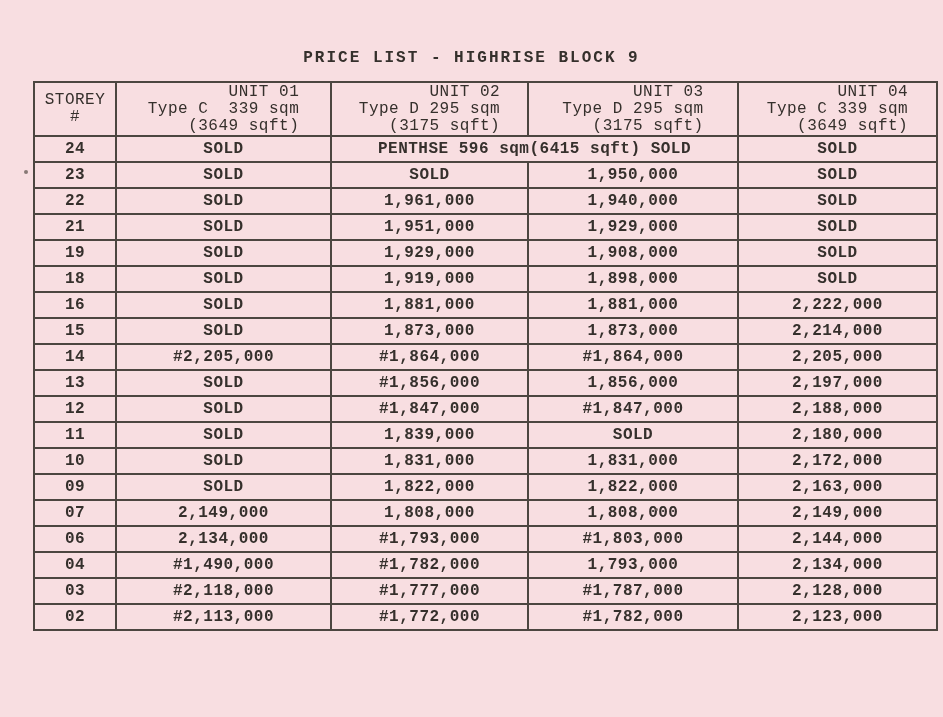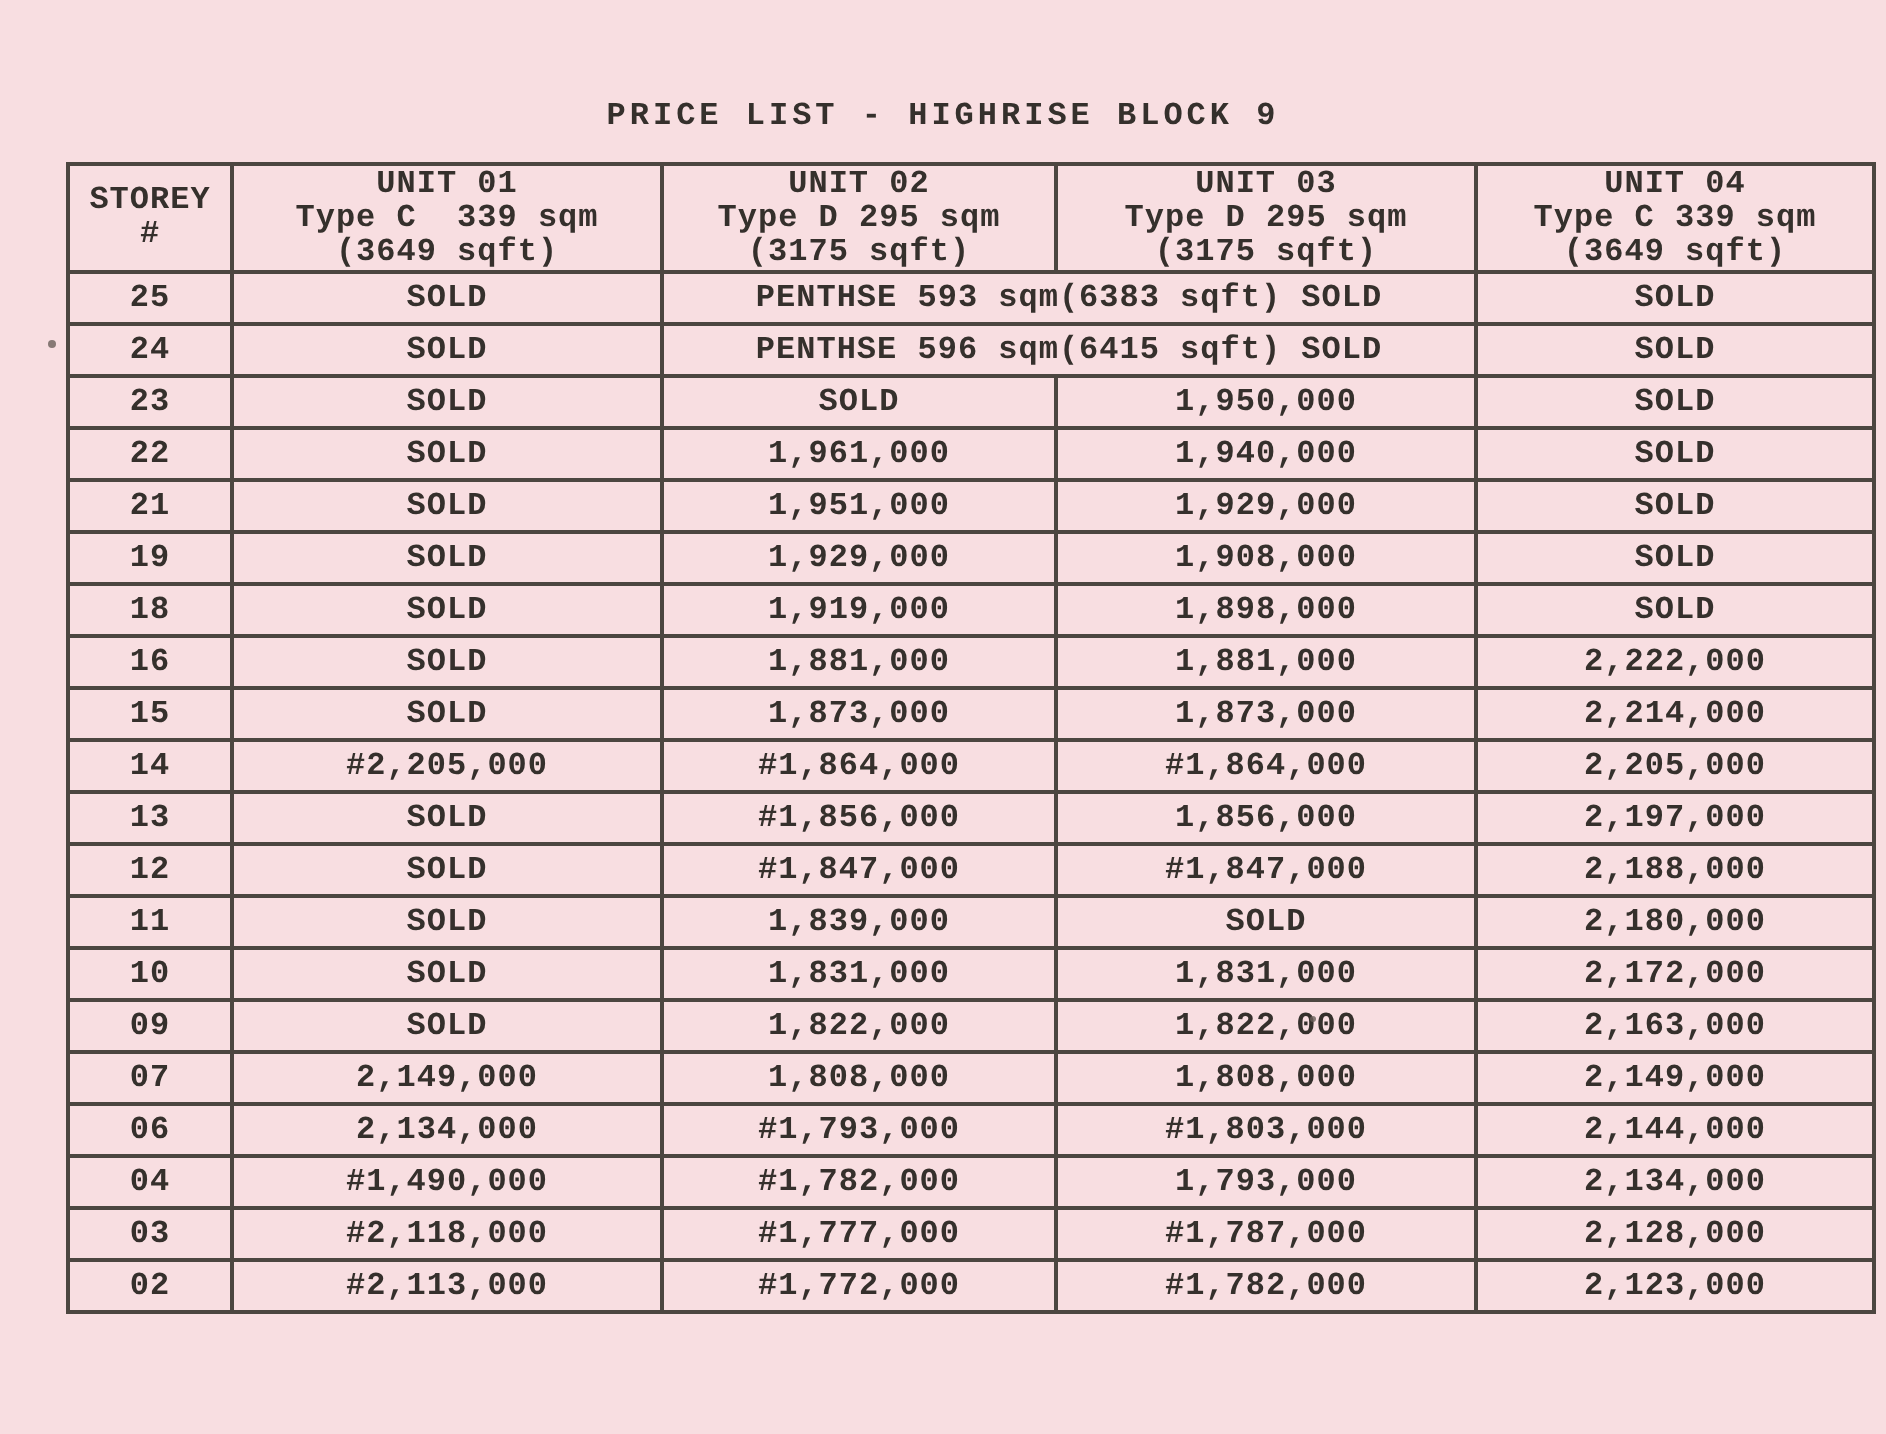--- a/index.html
+++ b/index.html
@@ -29,22 +29,22 @@
     width:905px;
     font-size:16px;font-weight:bold;
     letter-spacing:0.5px;
   }
   table.pricelist th, table.pricelist td{
     border:2px solid var(--line);
     padding:0;
     vertical-align:middle;
     overflow:hidden;
   }
-  thead th{height:52px;text-align:center;font-weight:bold;}
-  thead .hdr{display:inline-block;text-align:center;line-height:17px;}
+  thead th{height:52px;text-align:center;font-weight:normal;}
+  thead .hdr{display:inline-block;text-align:right;line-height:17px;}
   thead th.storey-th .hdr{text-align:center;}
   thead .hdr div{white-space:pre;}
   tbody td{height:22px;text-align:center;white-space:pre;}
   tbody tr{height:26px;}
   .speck{
     position:absolute;width:4px;height:4px;border-radius:50%;
     background:#6a5f5a;opacity:.8;
   }
   .speck-a{left:24px;top:127px;}
   .speck-b{left:655px;top:465px;width:3px;height:3px;}
@@ -67,26 +67,20 @@
       <tr id="header-row">
           <th class="storey-th"><div class="hdr"><div>STOREY</div><div>#</div></div></th>
           <th><div class="hdr"><div>UNIT 01</div><div>Type C  339 sqm</div><div>(3649 sqft)</div></div></th>
           <th><div class="hdr"><div>UNIT 02</div><div>Type D 295 sqm</div><div>(3175 sqft)</div></div></th>
           <th><div class="hdr"><div>UNIT 03</div><div>Type D 295 sqm</div><div>(3175 sqft)</div></div></th>
           <th><div class="hdr"><div>UNIT 04</div><div>Type C 339 sqm</div><div>(3649 sqft)</div></div></th>
         </tr>
     </thead>
     <tbody id="table-body">
         <tr>
-          <td>25</td>
-          <td>SOLD</td>
-          <td colspan="2">PENTHSE 593 sqm(6383 sqft) SOLD</td>
-          <td>SOLD</td>
-        </tr>
-        <tr>
           <td>24</td>
           <td>SOLD</td>
           <td colspan="2">PENTHSE 596 sqm(6415 sqft) SOLD</td>
           <td>SOLD</td>
         </tr>
         <tr>
           <td>23</td>
           <td>SOLD</td>
           <td>SOLD</td>
           <td>1,950,000</td>

